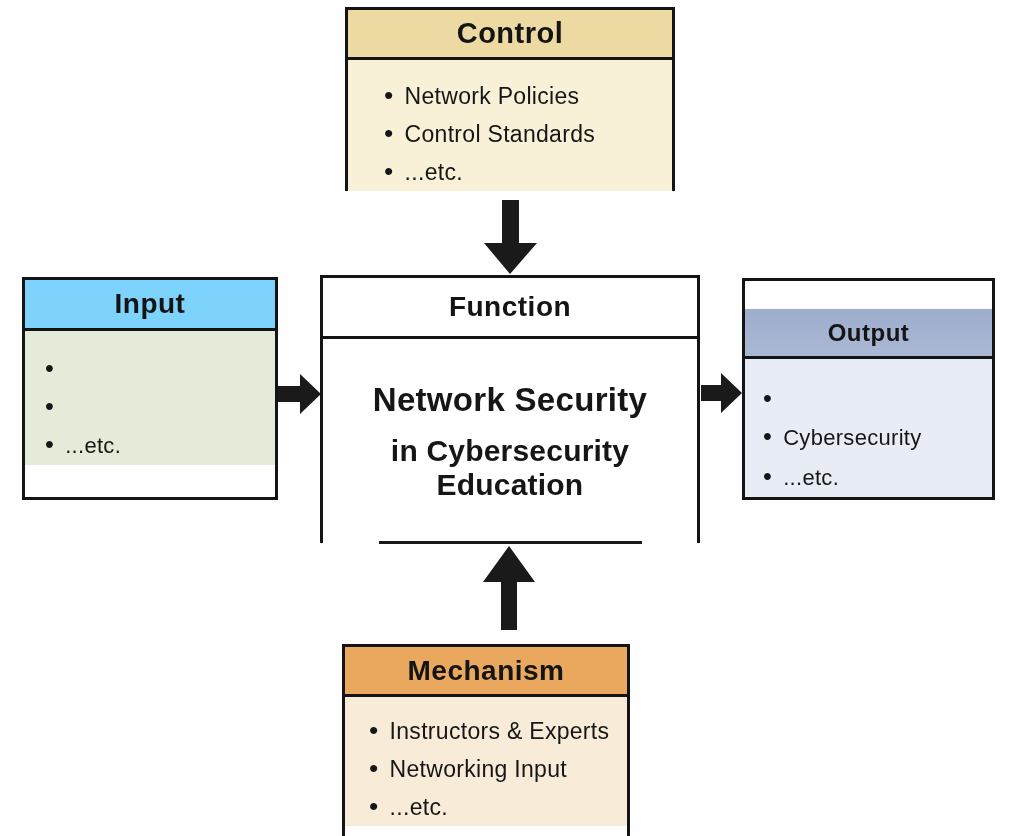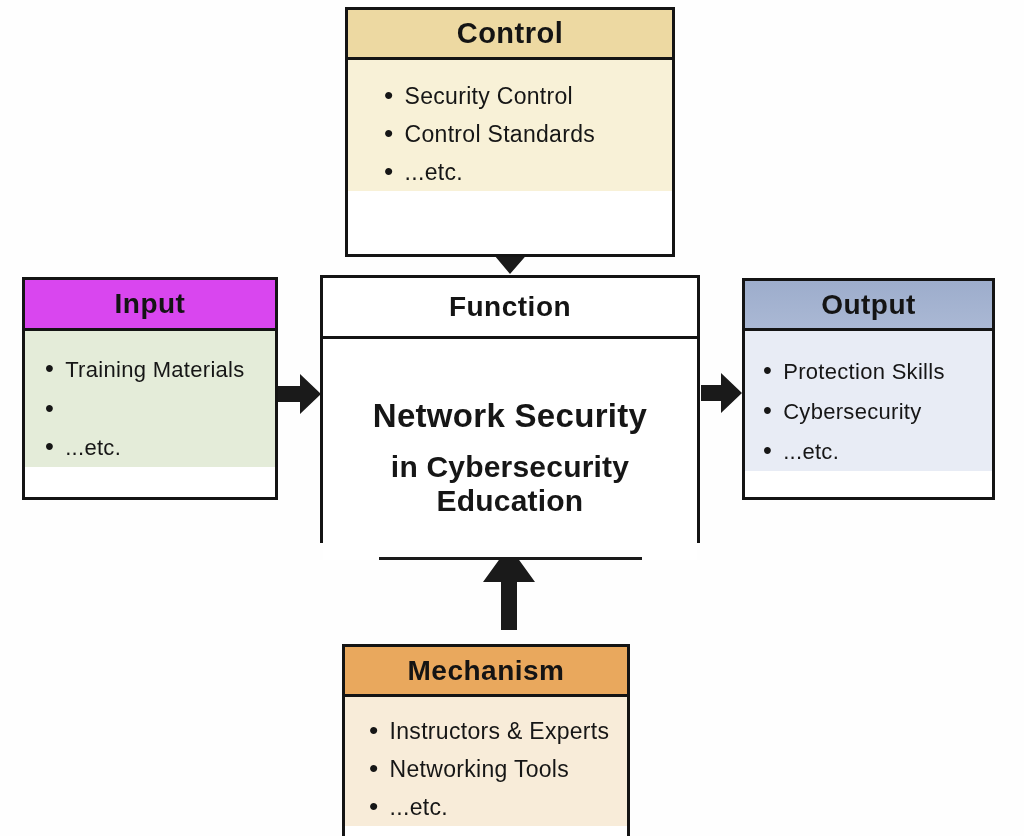--- a/index.html
+++ b/index.html
@@ -44,42 +44,42 @@
     align-items: baseline;
     letter-spacing: 0.3px;
     white-space: nowrap;
   }
   .bullet {
     margin-right: 11px;
     font-size: 1.15em;
   }
 
   
-  .box-control { left: 345px; top: 7px; width: 330px; height: 250px; }
+  .box-control { left: 345px; top: 7px; width: 330px; height: 184px; }
   .box-control .box-header { height: 50px; font-size: 29px; }
   .box-control .box-list { padding: 17px 0 0 36px; font-size: 23px; }
   .box-control .box-list li { line-height: 37px; }
 
   
   .box-input { left: 22px; top: 277px; width: 256px; height: 223px; }
   .box-input .box-header { height: 51px; font-size: 28px; }
   .box-input .box-list { padding: 18px 0 0 20px; font-size: 22px; }
   .box-input .box-list li { line-height: 38px; }
 
   
   .box-function { left: 320px; top: 275px; width: 380px; height: 268px; }
   .box-function .box-header { height: 61px; font-size: 28px; }
-  .function-body { text-align: center; padding-top: 58px; }
+  .function-body { text-align: center; padding-top: 42px; }
   .fn-line1 { font-size: 33px; font-weight: bold; letter-spacing: 0.3px; }
   .fn-line2 { font-size: 30px; font-weight: bold; letter-spacing: 0.2px; margin-top: 15px; }
   .fn-underline { width: 263px; height: 3px; background: #1a1a1a; margin: 39px auto 0 auto; }
 
   
   .box-output { left: 742px; top: 278px; width: 253px; height: 222px; }
-  .box-output .box-header { height: 50px; font-size: 28px; }
+  .box-output .box-header { height: 50px; font-size: 24px; margin-top: 28px; }
   .box-output .box-list { padding: 20px 0 0 18px; font-size: 22px; }
   .box-output .box-list li { line-height: 38px; }
 
   
   .box-mechanism { left: 342px; top: 644px; width: 288px; height: 197px; }
   .box-mechanism .box-header { height: 50px; font-size: 28px; }
   .box-mechanism .box-list { padding: 15px 0 0 24px; font-size: 23px; }
   .box-mechanism .box-list li { line-height: 37px; }
 </style>
 </head>
@@ -95,43 +95,42 @@
   </svg>
 
   <div class="box box-control" style="border-color: rgb(20, 20, 20);">
     <div class="box-header" style="background: rgb(237, 217, 162);">
       <span>Control</span>
     </div>
     <div class="box-body" style="background: rgb(248, 241, 215);">
       <ul class="box-list">
         <li>
           <span class="bullet">•</span>
-          <span>Security Control</span>
+          <span>Network Policies</span>
         </li>
         <li>
           <span class="bullet">•</span>
           <span>Control Standards</span>
         </li>
         <li>
           <span class="bullet">•</span>
           <span>...etc.</span>
         </li>
       </ul>
     </div>
   </div>
 
   <div class="box box-input" style="border-color: rgb(20, 20, 20);">
-    <div class="box-header" style="background: #d946ef;">
+    <div class="box-header" style="background: #7dd3fc;">
       <span>Input</span>
     </div>
     <div class="box-body" style="background: rgb(228, 236, 217);">
       <ul class="box-list">
         <li>
           <span class="bullet">•</span>
-          <span>Training Materials</span>
         </li>
         <li>
           <span class="bullet">•</span>
         </li>
         <li>
           <span class="bullet">•</span>
           <span>...etc.</span>
         </li>
       </ul>
     </div>
@@ -149,21 +148,20 @@
   </div>
 
   <div class="box box-output" style="border-color: rgb(20, 20, 20);">
     <div class="box-header" style="background: linear-gradient(rgb(157, 173, 204), rgb(170, 184, 212));">
       <span>Output</span>
     </div>
     <div class="box-body" style="background: rgb(232, 236, 245);">
       <ul class="box-list">
         <li>
           <span class="bullet">•</span>
-          <span>Protection Skills</span>
         </li>
         <li>
           <span class="bullet">•</span>
           <span>Cybersecurity</span>
         </li>
         <li>
           <span class="bullet">•</span>
           <span>...etc.</span>
         </li>
       </ul>
@@ -175,21 +173,21 @@
       <span>Mechanism</span>
     </div>
     <div class="box-body" style="background: rgb(248, 236, 217);">
       <ul class="box-list">
         <li>
           <span class="bullet">•</span>
           <span>Instructors &amp; Experts</span>
         </li>
         <li>
           <span class="bullet">•</span>
-          <span>Networking Tools</span>
+          <span>Networking Input</span>
         </li>
         <li>
           <span class="bullet">•</span>
           <span>...etc.</span>
         </li>
       </ul>
     </div>
   </div>
 
 </div>

